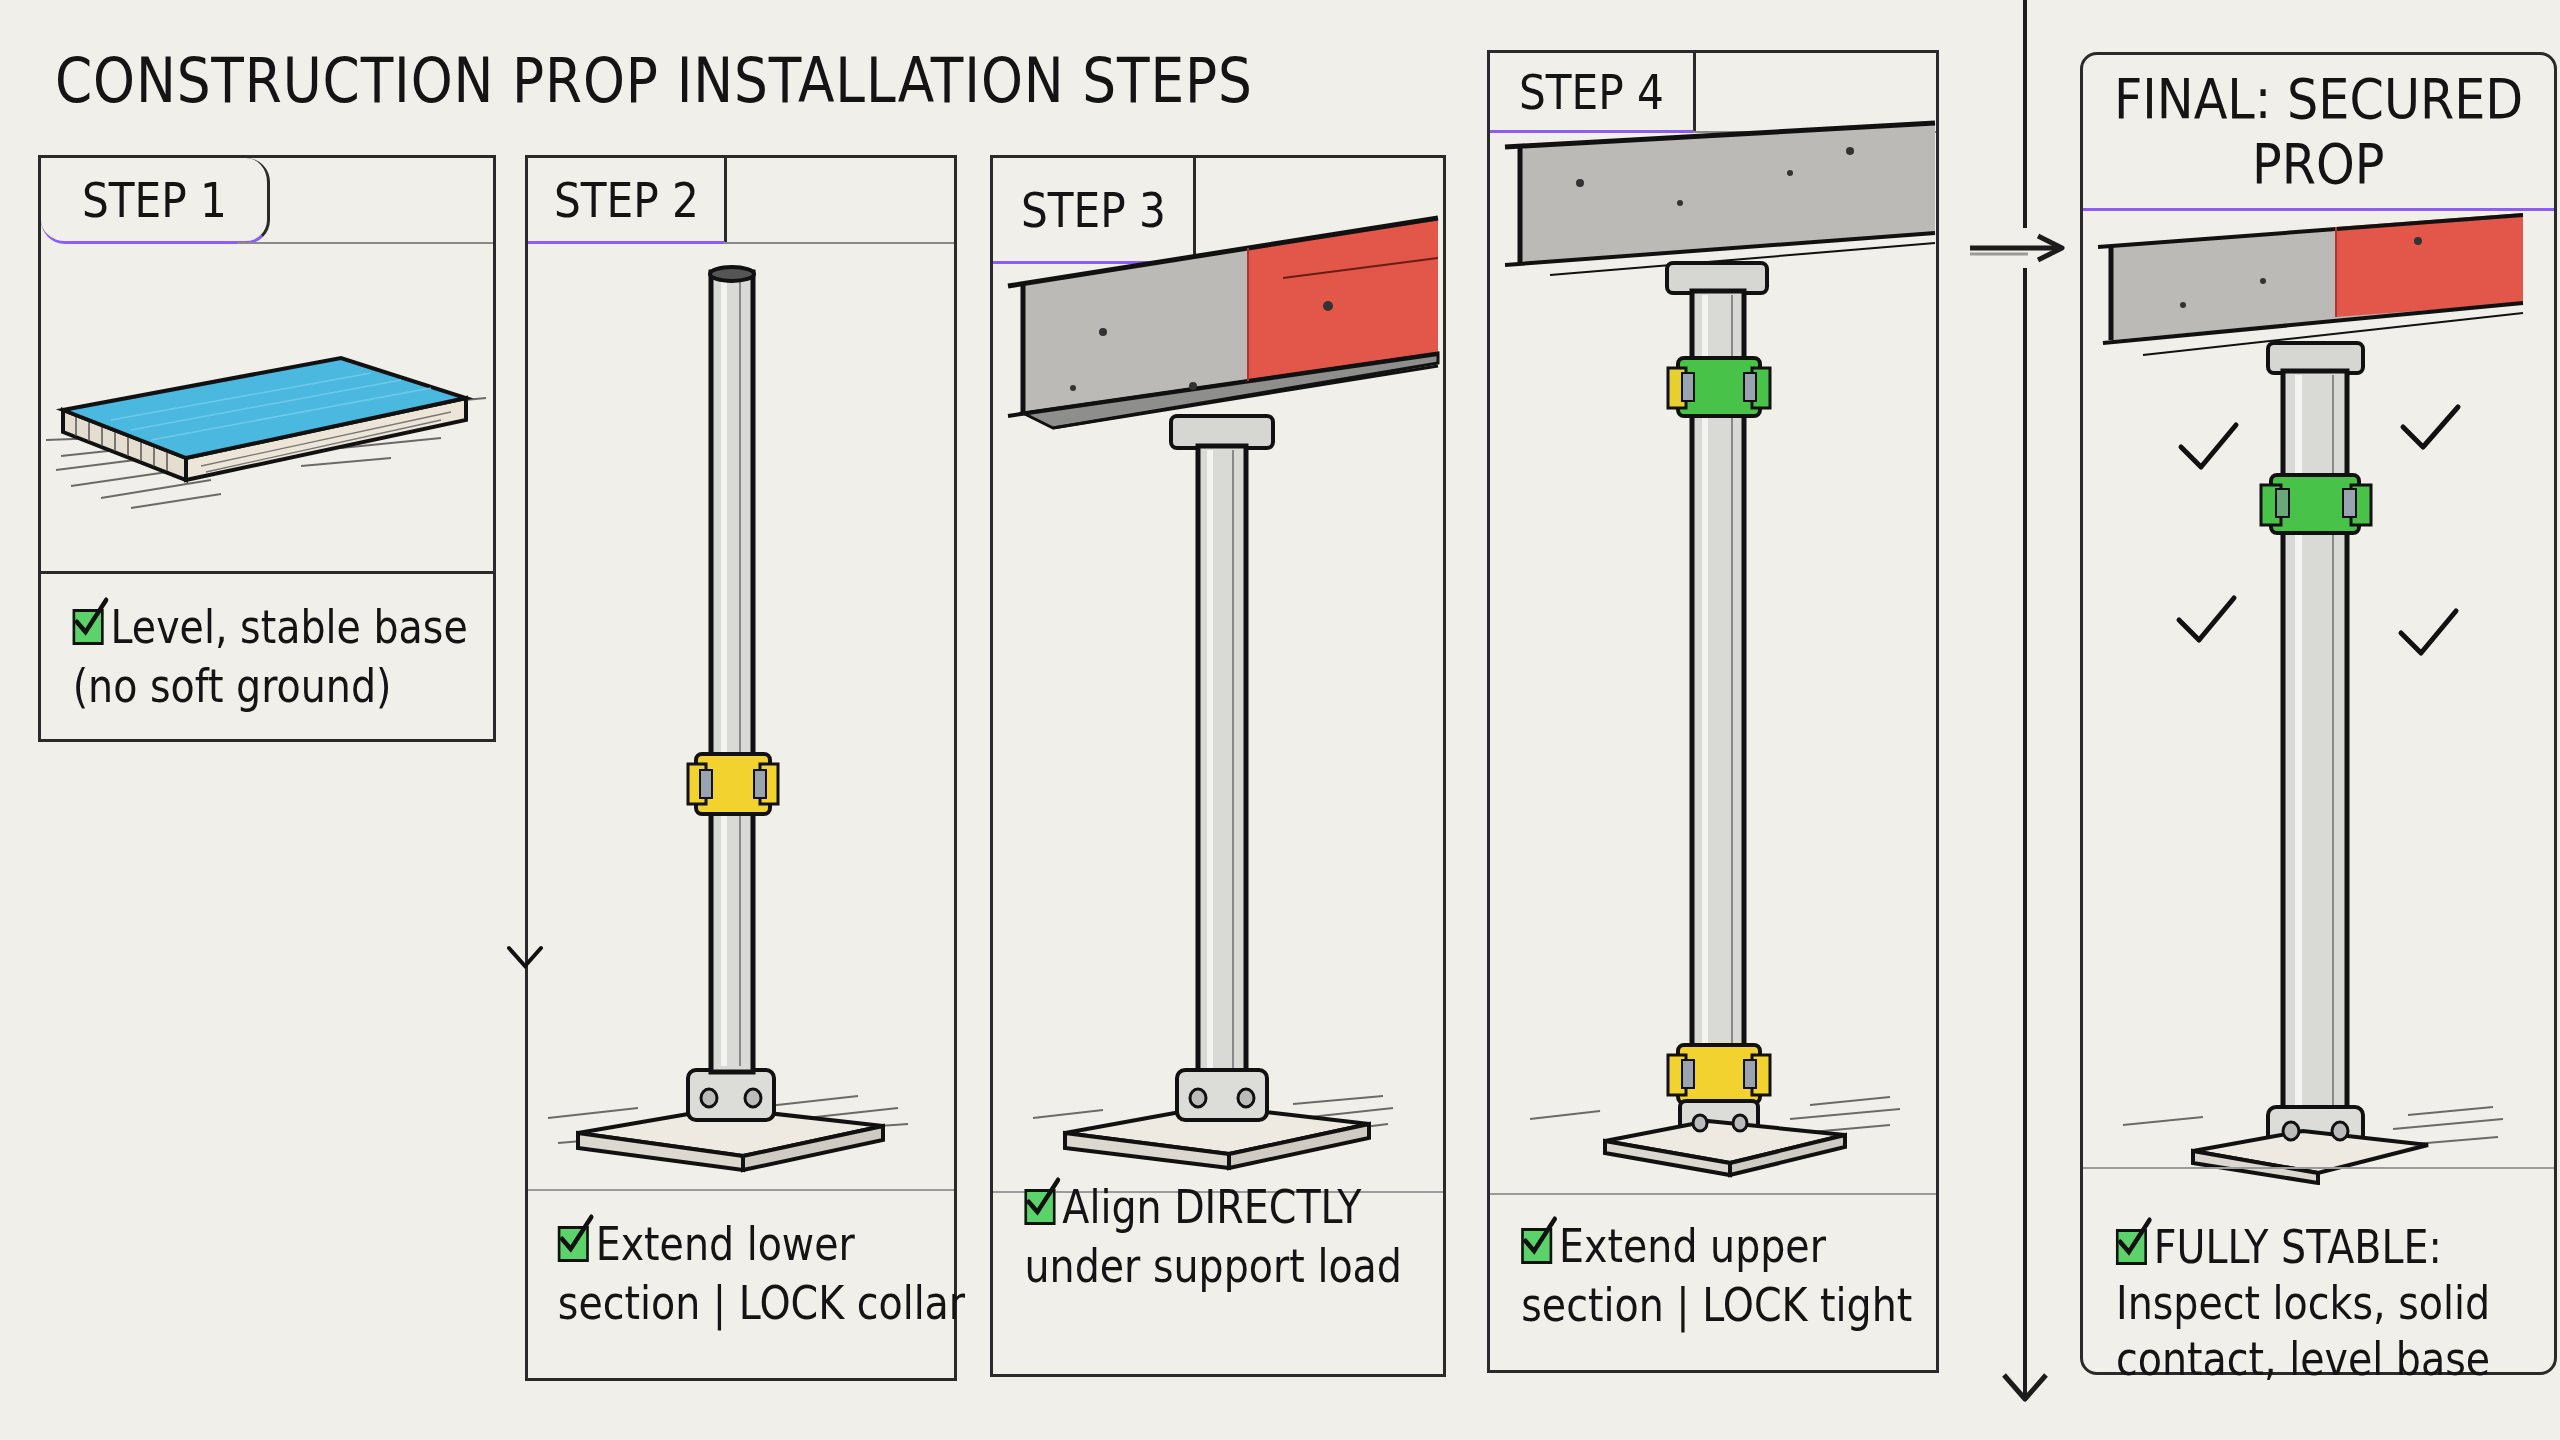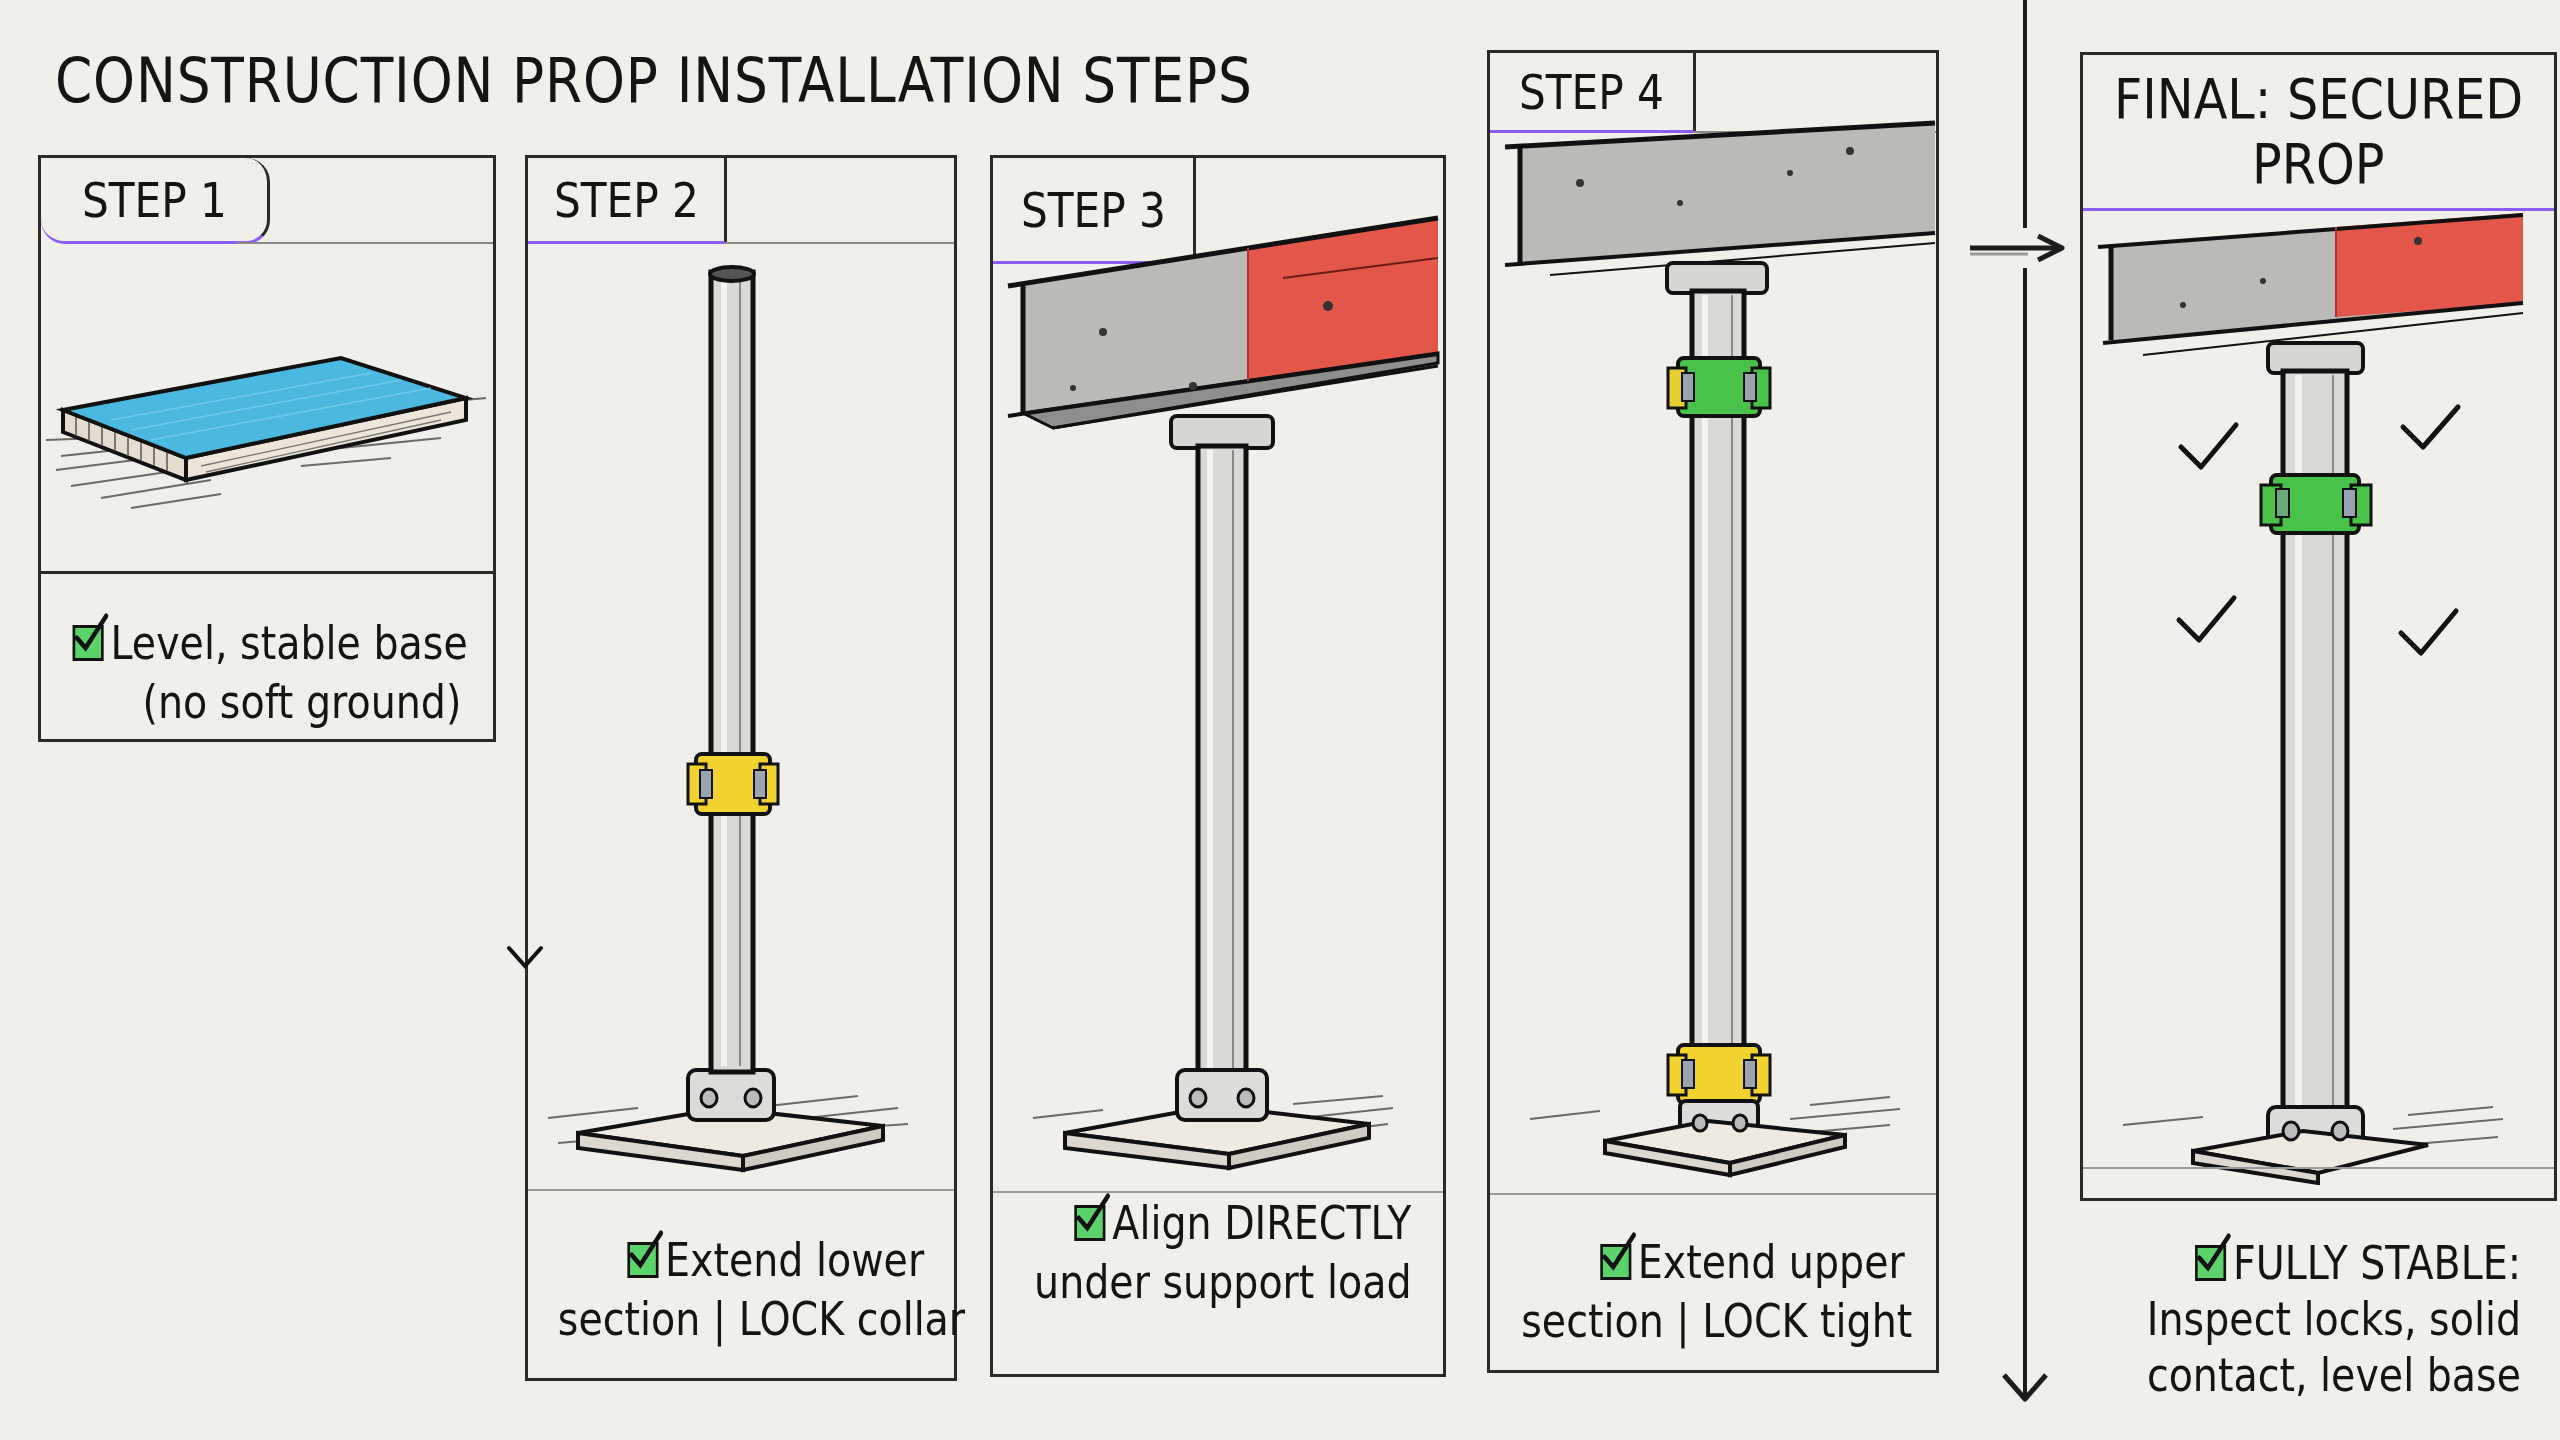--- a/index.html
+++ b/index.html
@@ -31,23 +31,22 @@
       display: flex; align-items: center; justify-content: center;
       font-size: 48px; white-space: nowrap;
     }
     .panel-head.full { border-right: none; text-align: center; line-height: 1.15; font-size: 56px; }
     .panel-head span { display: inline-block; transform: scaleX(0.88); }
     .head-rule { position: absolute; left: 0; right: 0; height: 0; border-top: 2px solid #8a8a8a; }
     .caption-rule { position: absolute; left: 0; right: 0; border-top: 3px solid #2a2a2a; }
     .caption-rule.soft { border-top: 2px solid #9a9a9a; }
     .caption {
       position: absolute; left: 0; right: 0;
-      text-align: right; font-size: 46px; line-height: 1.28;
+      text-align: left; font-size: 46px; line-height: 1.28;
       white-space: nowrap;
-      margin-top: 16px;
     }
     .caption .line { display: block; transform: scaleX(0.86); }
     .check {
       display: inline-block; width: 30px; height: 30px; position: relative;
       background: #5bd36a; border: 3px solid #111; vertical-align: -2px; margin-right: 8px;
     }
     .check svg { position: absolute; left: -4px; top: -16px; }
     .illus { position: absolute; left: 0; top: 0; }
     .vline { position: absolute; background: #1c1c1c; width: 4px; }
   </style>
@@ -298,21 +297,21 @@
   <div class="vline" style="left:2023px; top:268px; height:1130px;"></div>
   <svg style="position:absolute; left:1968px; top:232px;" width="100" height="36" viewBox="0 0 100 36">
     <path d="M2 16 L92 16" stroke="#1c1c1c" stroke-width="5"></path>
     <path d="M2 22 L60 22" stroke="#999" stroke-width="3"></path>
     <path d="M70 4 L94 16 L70 28" stroke="#1c1c1c" stroke-width="5" fill="none" stroke-linejoin="round"></path>
   </svg>
   <svg style="position:absolute; left:2000px; top:1365px;" width="50" height="50" viewBox="0 0 50 50">
     <path d="M4 10 L25 34 L46 10" stroke="#1c1c1c" stroke-width="5" fill="none" stroke-linejoin="round"></path>
   </svg>
 
-  <div class="panel" style="left:2080px; top:52px; width:477px; height:1149px;">
+  <div class="panel" style="left:2080px; top:52px; width:477px; height:1323px;border-radius:17px;">
     <div class="panel-head full" style="width:100%; height:156px; flex-direction:column;">
       <span>FINAL: SECURED</span>
       <span>PROP</span>
     </div>
 
     <svg class="illus" width="477" height="1130" viewBox="0 0 477 1130">
 
       <polygon points="28,190 440,160 440,248 28,285" fill="#bcbab6"></polygon>
       <polygon points="253,172 440,158 440,248 253,262" fill="#e2574a"></polygon>
       <path d="M15 192 L440 160" stroke="#111" stroke-width="4"></path>

